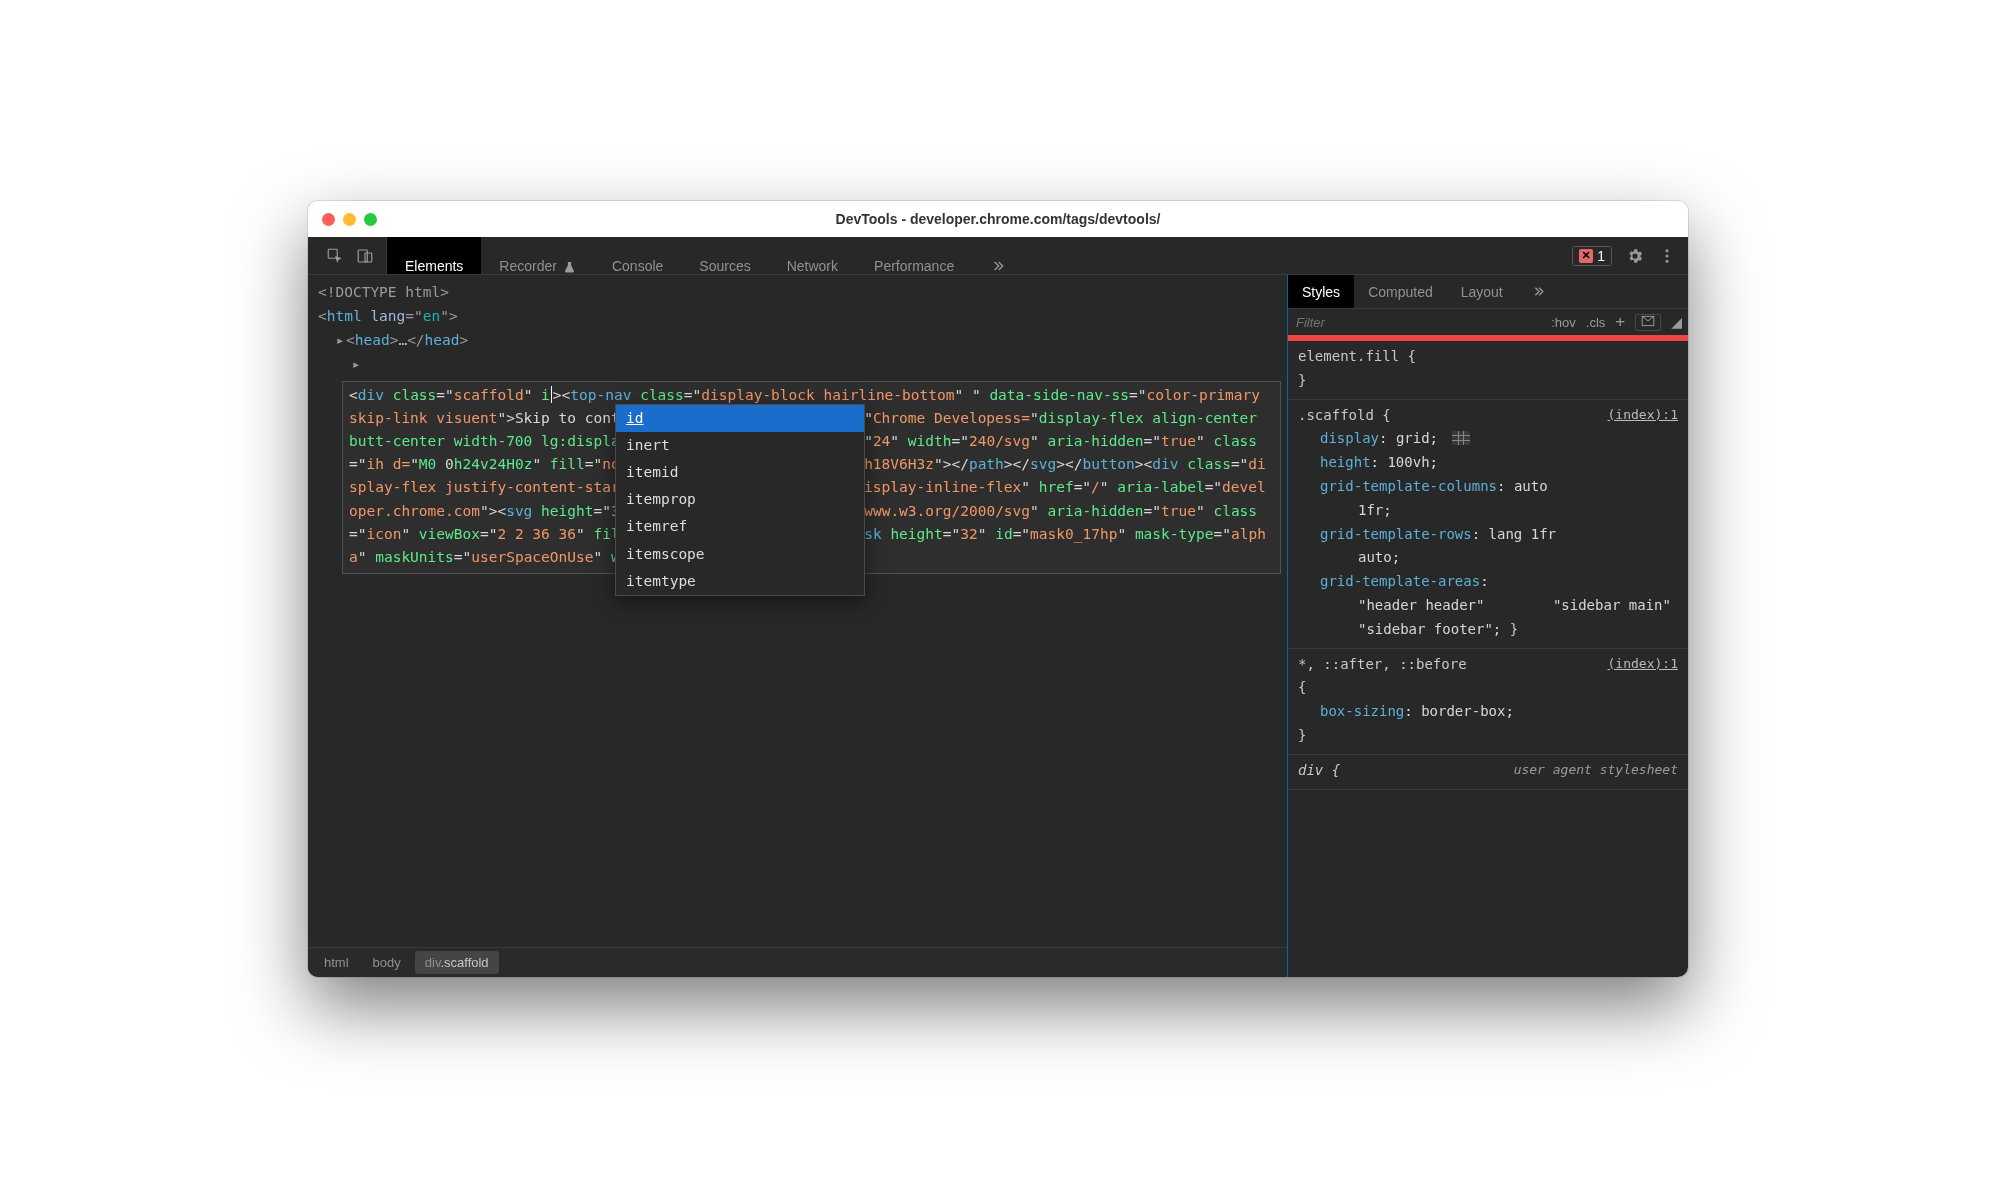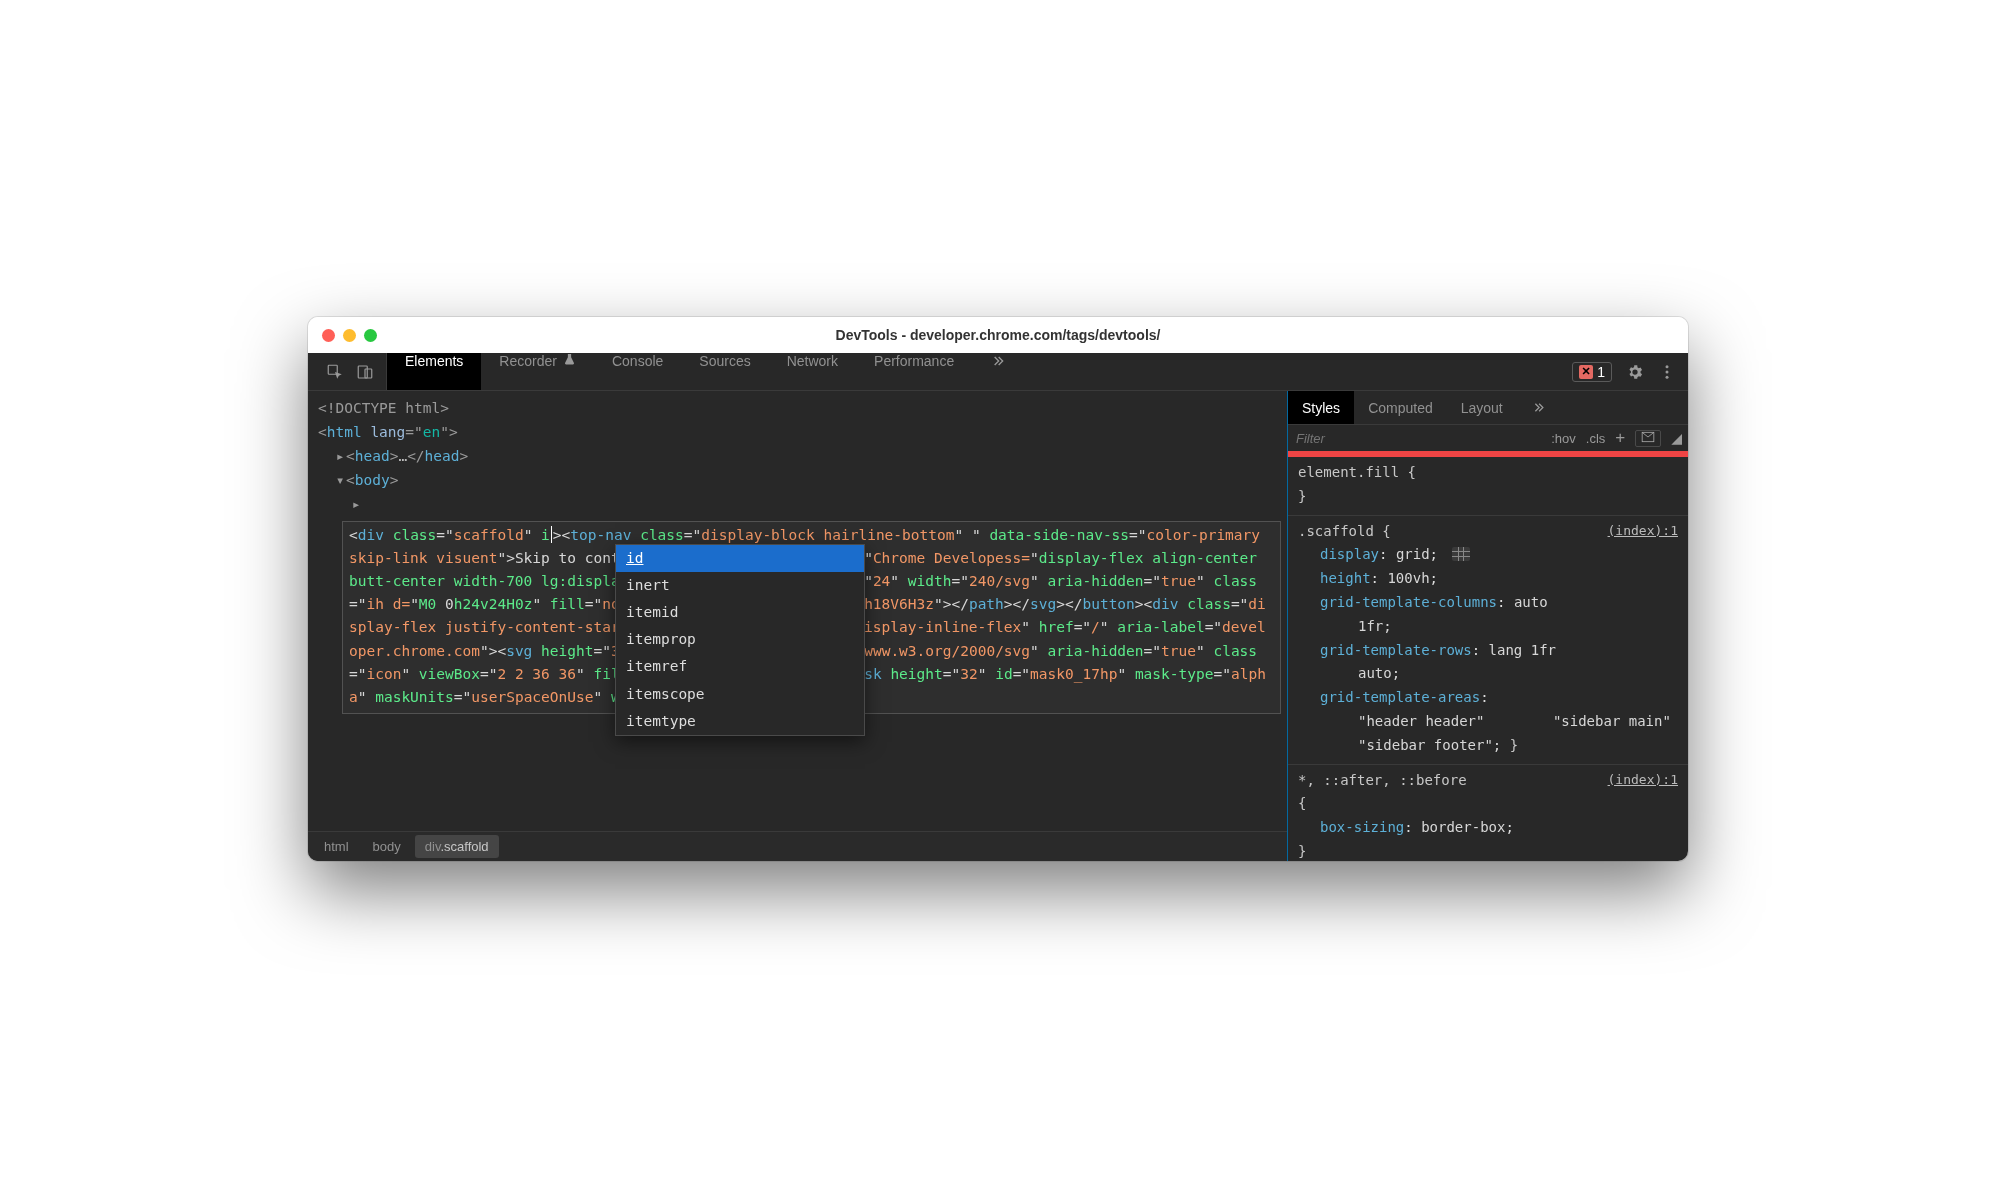--- a/index.html
+++ b/index.html
@@ -7,21 +7,21 @@
   body {
     font-family: Menlo, Monaco, "SF Mono", Consolas, monospace;
     background: transparent;
     display: flex;
     align-items: center;
     justify-content: center;
     padding: 40px;
   }
   .window {
     width: 1380px;
-    height: 544px;
+    height: 776px;
     background: #fff;
     border-radius: 10px;
     overflow: hidden;
     box-shadow: 0 30px 70px rgba(0,0,0,0.5), 0 0 0 1px rgba(0,0,0,0.1);
     display: flex;
     flex-direction: column;
   }
   
   .titlebar {
     height: 36px;
@@ -58,21 +58,21 @@
     font-size: 14px;
     color: #919191;
   }
   .tabstrip .lbtns {
     display: flex; align-items: center; gap: 12px; padding: 0 12px 0 18px;
     border-right: 1px solid #3a3a3a;
   }
   .ico { display:inline-flex; align-items:center; justify-content:center; }
   .tab {
     padding: 0 18px;
-    display: flex; align-items: flex-start; gap: 6px;
+    display: flex; align-items: flex-end; gap: 6px;
     cursor: pointer;
   }
   .tab.active { background: #000; color: #fff; }
   .tabstrip .right {
     margin-left: auto; display: flex; align-items: center; gap: 14px; padding: 0 12px;
   }
   .errbox {
     display: flex; align-items: center; gap: 4px;
     border: 1px solid #5a5a5a; border-radius: 3px;
     padding: 1px 6px; color: #fff;
@@ -327,23 +327,20 @@
     <div class="elpanel">
       <div class="domtree">
         <div class="line ind1"><span class="tok-doctype">&lt;!DOCTYPE html&gt;</span></div>
         <div class="line ind1">
           <span class="tok-punct">&lt;</span><span class="tok-tag">html</span>
           <span class="tok-attrname"> <span>lang</span></span><span class="tok-punct">="</span><span class="tok-attrval">en</span><span class="tok-punct">"&gt;</span>
         </div>
         <div class="line ind2">
           <span class="tri">▸</span><span class="tok-punct">&lt;</span><span class="tok-tag">head</span><span class="tok-punct">&gt;</span><span class="ellipsis">…</span><span class="tok-punct">&lt;/</span><span class="tok-tag">head</span><span class="tok-punct">&gt;</span>
         </div>
-        <div class="line ind2">
-          <span class="tri">▾</span><span class="tok-punct">&lt;</span><span class="tok-tag">body</span><span class="tok-punct">&gt;</span>
-        </div>
         <div class="line ind3"><span class="tri">▸</span></div>
 
         <div class="selbox">
           <div class="autocomplete">
             <div class="item sel"><u>id</u></div>
             <div class="item"><span>inert</span></div>
             <div class="item"><span>itemid</span></div>
             <div class="item"><span>itemprop</span></div>
             <div class="item"><span>itemref</span></div>
             <div class="item"><span>itemscope</span></div>

